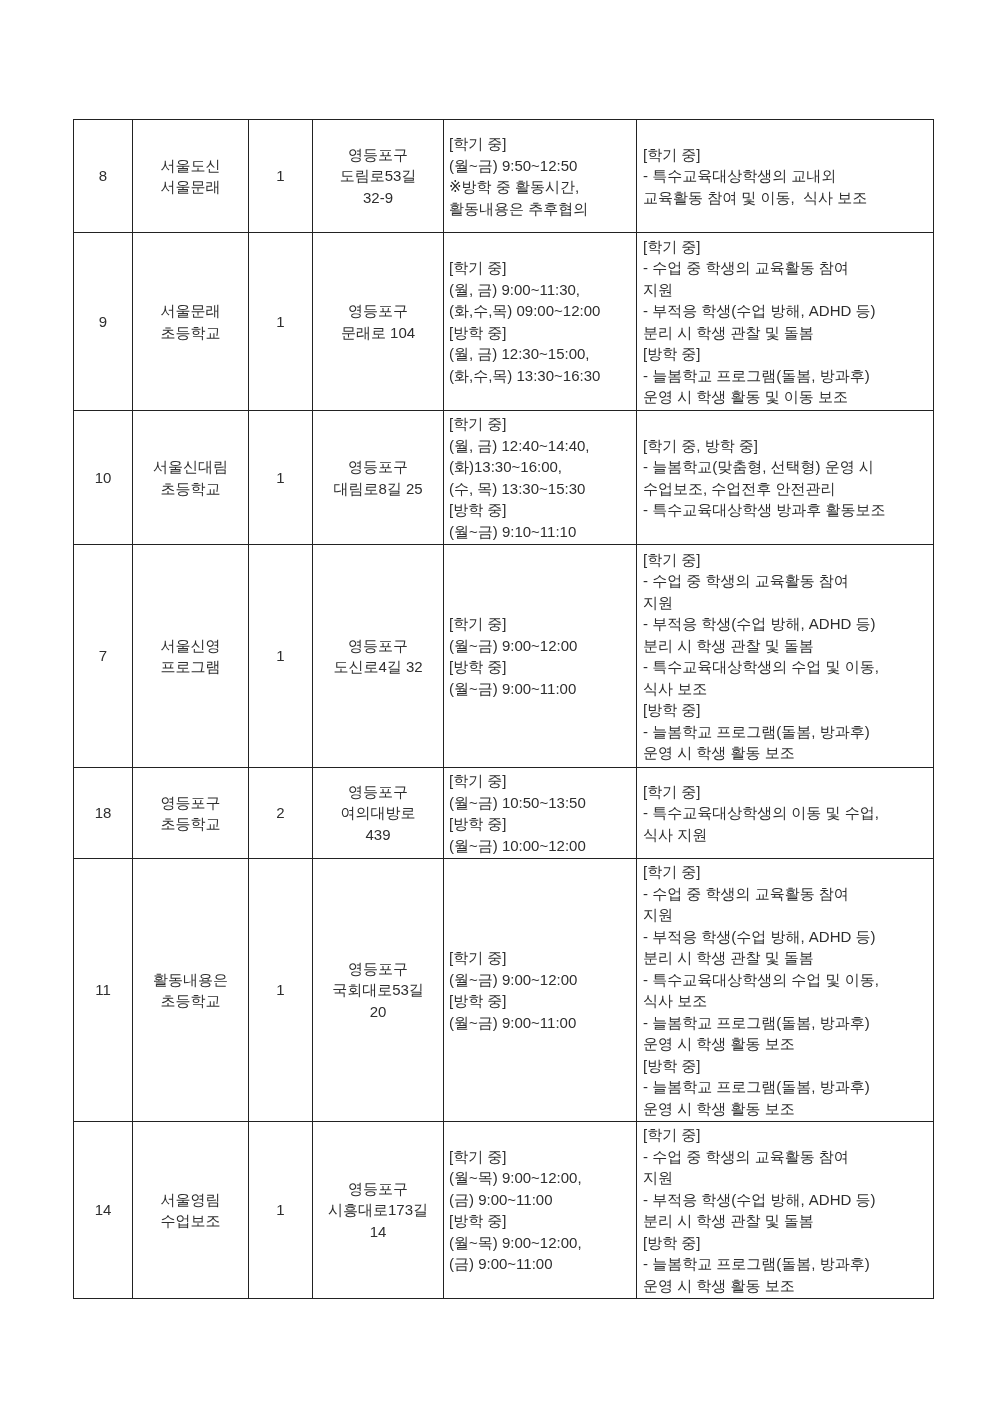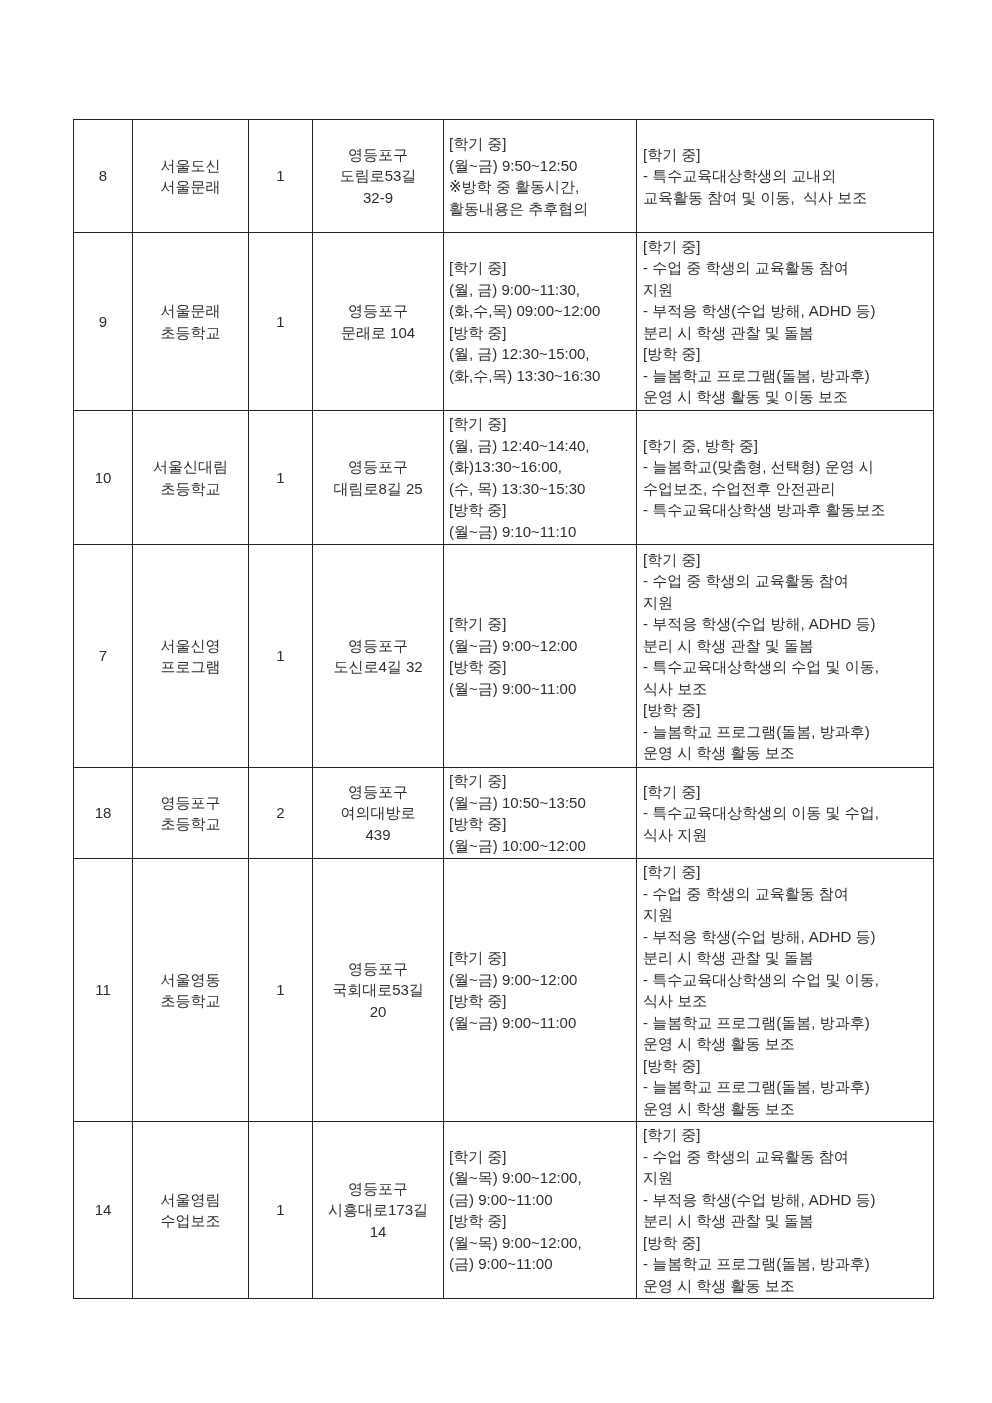--- a/index.html
+++ b/index.html
@@ -138,21 +138,21 @@
         <td class="l">[학기 중]
 (월~금) 10:50~13:50
 [방학 중]
 (월~금) 10:00~12:00</td>
         <td class="r">[학기 중]
 - 특수교육대상학생의 이동 및 수업,
 식사 지원</td>
       </tr>
       <tr class="row-13">
         <td class="c">11</td>
-        <td class="c">서울영동
+        <td class="c">활동내용은
 초등학교</td>
         <td class="c">1</td>
         <td class="c">영등포구
 국회대로53길
 20</td>
         <td class="l">[학기 중]
 (월~금) 9:00~12:00
 [방학 중]
 (월~금) 9:00~11:00</td>
         <td class="r">[학기 중]

